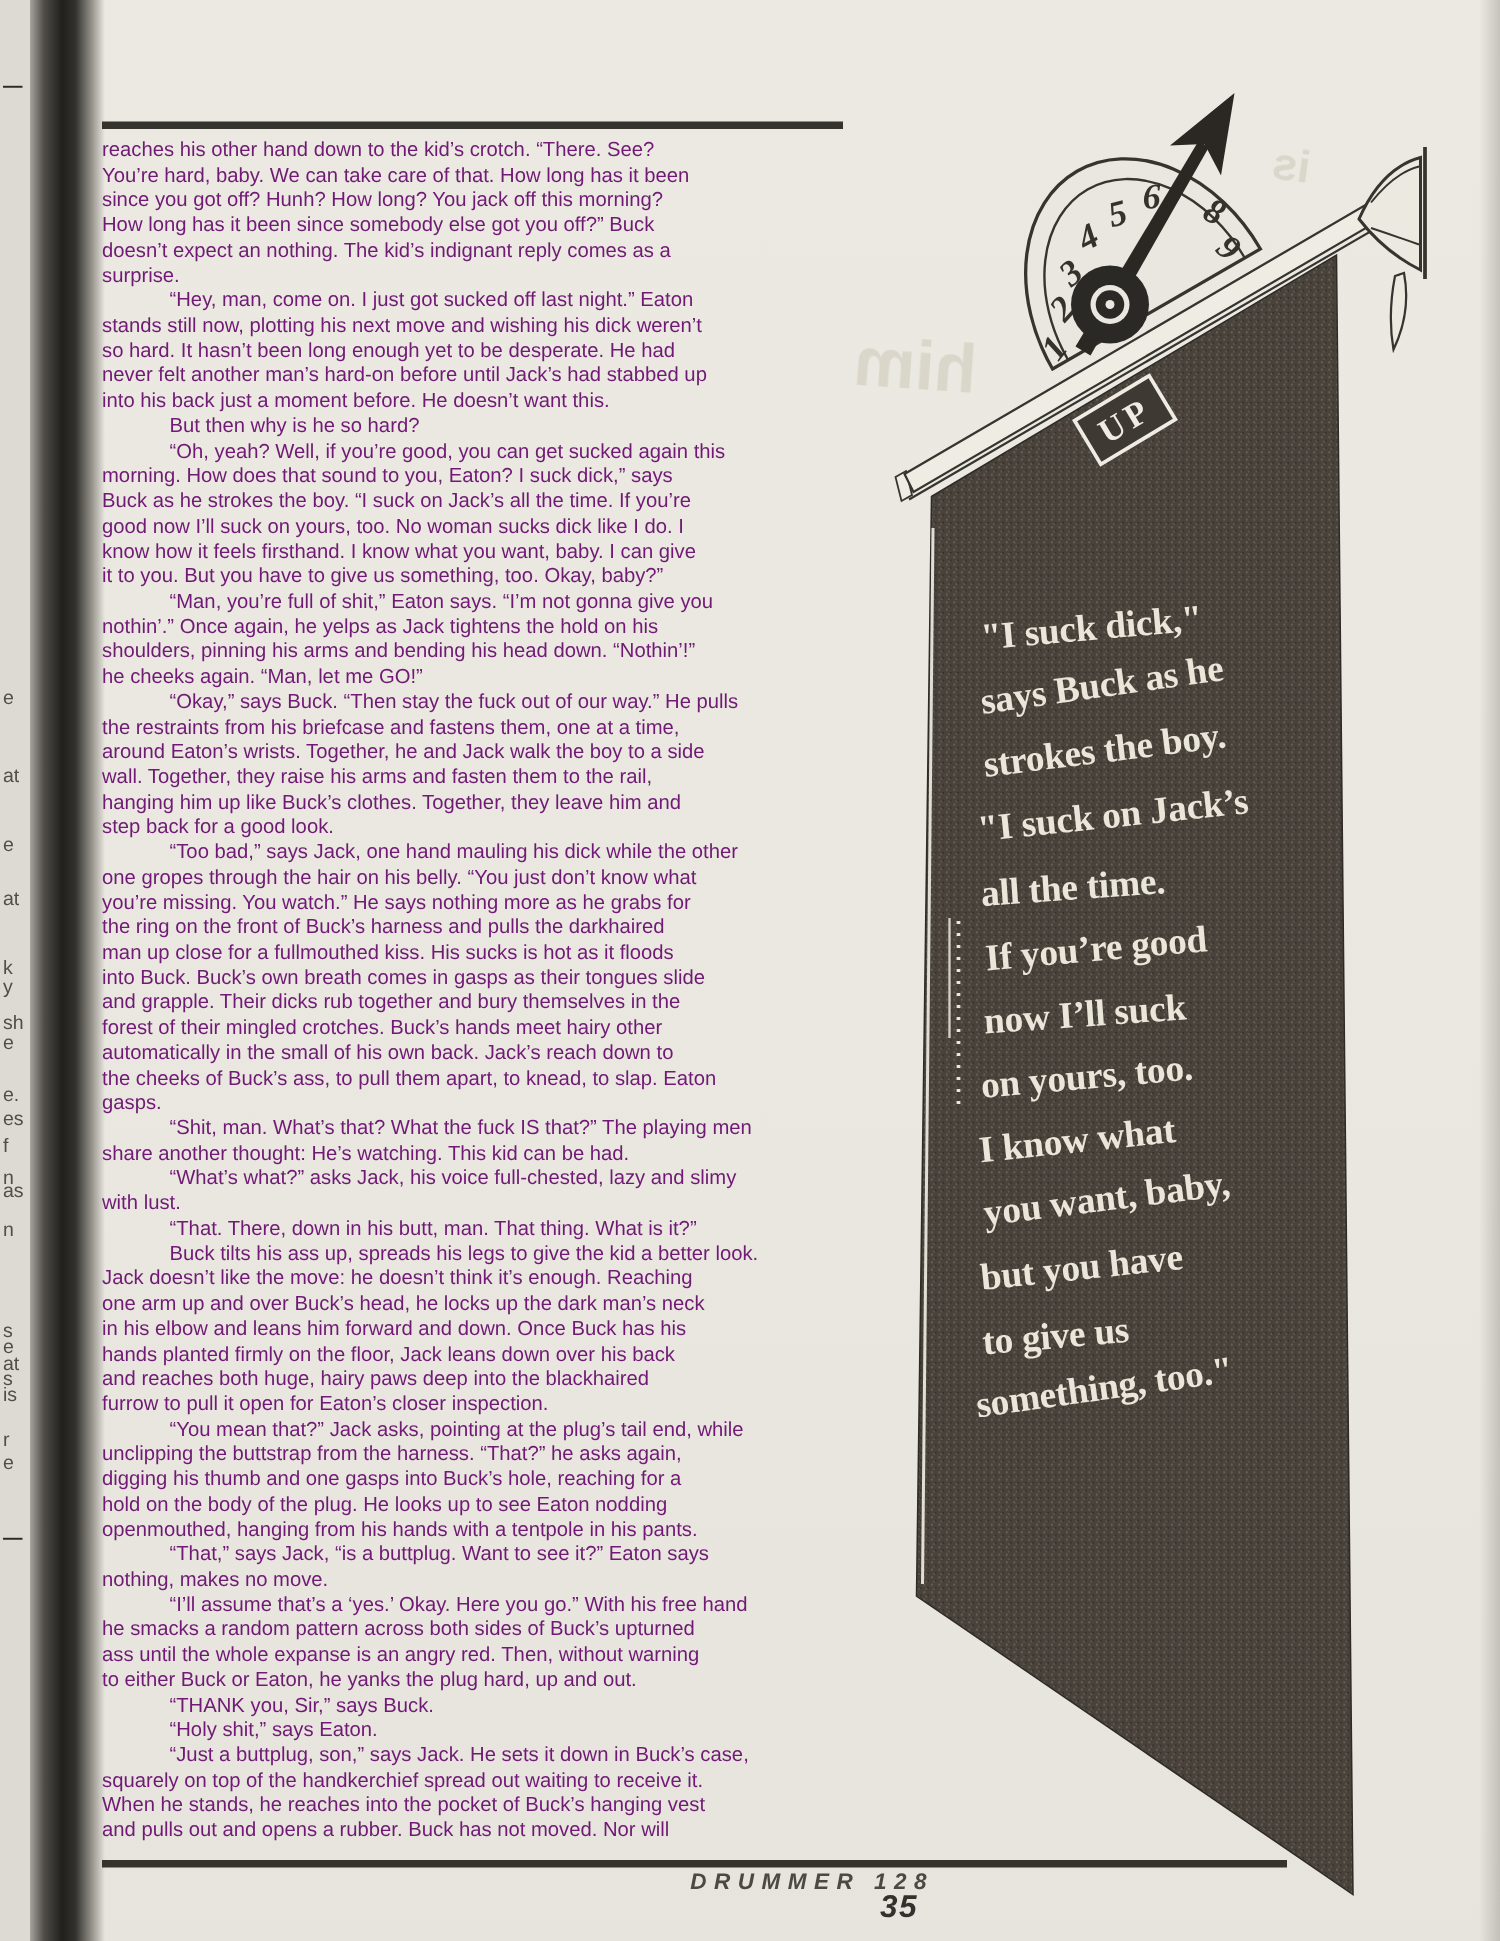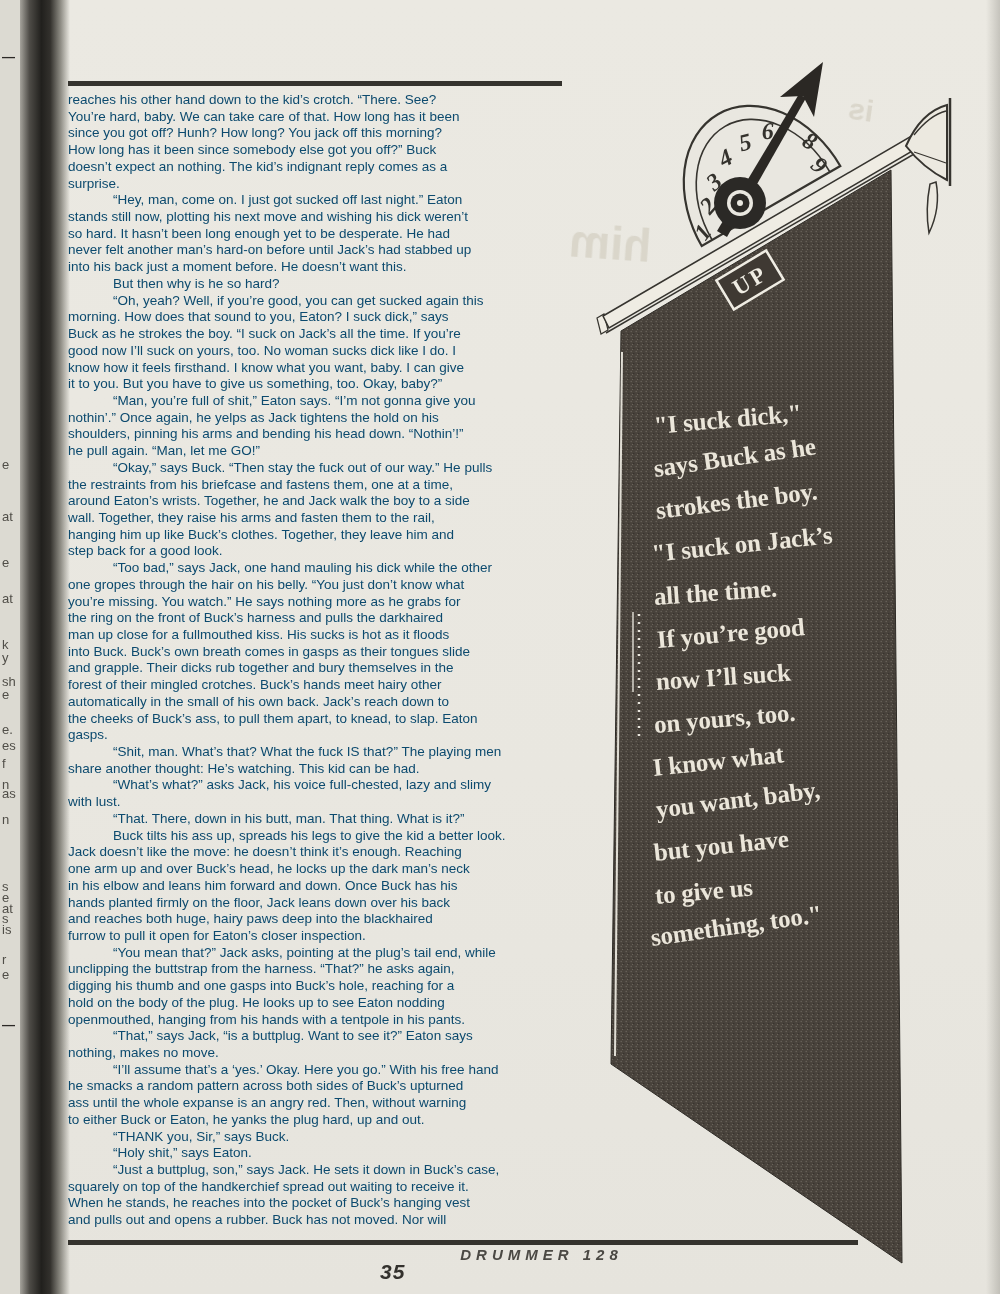--- a/index.html
+++ b/index.html
@@ -11,26 +11,26 @@
   .facing-edge{position:absolute;left:0;top:0;width:20px;height:100%;background:#dcdad2;z-index:5;}
   .gutter{position:absolute;left:18px;top:0;width:52px;height:100%;z-index:4;
     background:linear-gradient(90deg,#b8b6ae 0%,#4e4c47 22%,#21201d 45%,#33312d 62%,#8f8d85 82%,rgba(234,232,225,0) 100%);}
   .right-shade{position:absolute;right:0;top:0;width:14px;height:100%;z-index:6;
     background:linear-gradient(90deg,rgba(0,0,0,0),rgba(110,108,100,.30));}
   .frag{position:absolute;left:2px;font-size:13px;color:#504e48;z-index:7;line-height:13px;}
   .rule{position:absolute;background:#35332e;z-index:8;}
   .rule.top{left:68px;top:81px;width:494px;height:5px;}
   .rule.bottom{left:68px;top:1240px;width:790px;height:5px;}
   #body-column{position:absolute;left:68px;top:92px;width:472px;z-index:9;
-    font-size:13.5px;line-height:16.72px;color:#0c4a6e;}
+    font-size:13.5px;line-height:16.72px;color:#701a75;}
   .bl{white-space:nowrap;}
   .ind{text-indent:13px;padding-left:32px;}
   .footer-pub{position:absolute;left:404px;width:275px;top:1246px;text-align:center;z-index:9;
     font-style:italic;font-weight:700;letter-spacing:5px;font-size:15px;color:#4b4944;}
-  .footer-num{position:absolute;left:380px;width:232px;top:1260px;text-align:left;z-index:9;
+  .footer-num{position:absolute;left:380px;width:232px;top:1260px;text-align:right;z-index:9;
     font-weight:800;font-size:21px;font-style:italic;letter-spacing:1px;color:#33312d;}
   #illo{position:absolute;left:540px;top:40px;z-index:20;pointer-events:none;}
   #quote{position:absolute;left:654px;top:412px;width:250px;z-index:30;}
   .ql{position:absolute;left:0;white-space:nowrap;transform-origin:left center;
     font-family:"Liberation Serif",serif;font-weight:700;font-size:25px;
     letter-spacing:-0.2px;color:#ebe6da;}
 </style>
 </head>
 <body>
 
@@ -82,21 +82,21 @@
       <div class="bl ind">But then why is he so hard?</div>
       <div class="bl ind">“Oh, yeah? Well, if you’re good, you can get sucked again this</div>
       <div class="bl">morning. How does that sound to you, Eaton? I suck dick,” says</div>
       <div class="bl">Buck as he strokes the boy. “I suck on Jack’s all the time. If you’re</div>
       <div class="bl">good now I’ll suck on yours, too. No woman sucks dick like I do. I</div>
       <div class="bl">know how it feels firsthand. I know what you want, baby. I can give</div>
       <div class="bl">it to you. But you have to give us something, too. Okay, baby?”</div>
       <div class="bl ind">“Man, you’re full of shit,” Eaton says. “I’m not gonna give you</div>
       <div class="bl">nothin’.” Once again, he yelps as Jack tightens the hold on his</div>
       <div class="bl">shoulders, pinning his arms and bending his head down. “Nothin’!”</div>
-      <div class="bl">he pull again. “Man, let me GO!”</div>
+      <div class="bl">he cheeks again. “Man, let me GO!”</div>
       <div class="bl ind">“Okay,” says Buck. “Then stay the fuck out of our way.” He pulls</div>
       <div class="bl">the restraints from his briefcase and fastens them, one at a time,</div>
       <div class="bl">around Eaton’s wrists. Together, he and Jack walk the boy to a side</div>
       <div class="bl">wall. Together, they raise his arms and fasten them to the rail,</div>
       <div class="bl">hanging him up like Buck’s clothes. Together, they leave him and</div>
       <div class="bl">step back for a good look.</div>
       <div class="bl ind">“Too bad,” says Jack, one hand mauling his dick while the other</div>
       <div class="bl">one gropes through the hair on his belly. “You just don’t know what</div>
       <div class="bl">you’re missing. You watch.” He says nothing more as he grabs for</div>
       <div class="bl">the ring on the front of Buck’s harness and pulls the darkhaired</div>

